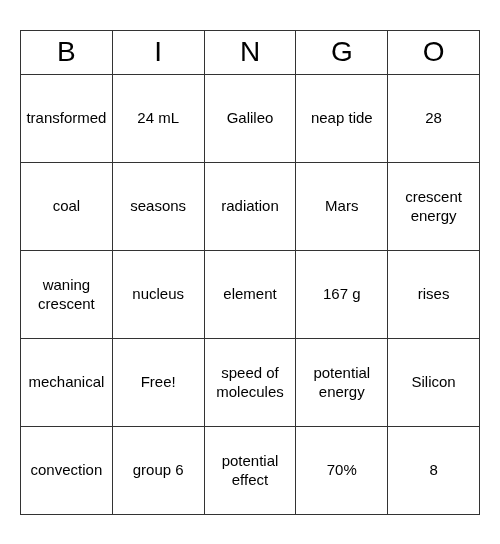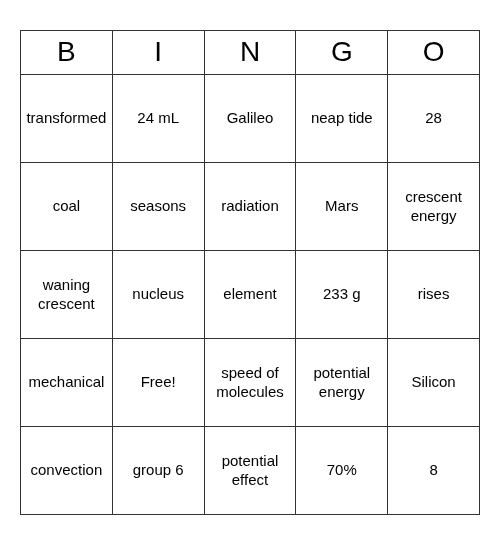--- a/index.html
+++ b/index.html
@@ -80,21 +80,21 @@
         <td class="cell-large">coal</td>
         <td class="cell-small">seasons</td>
         <td class="cell-small">radiation</td>
         <td class="cell-large">Mars</td>
         <td class="cell-small">crescent energy</td>
       </tr>
       <tr>
         <td class="cell-small">waning crescent</td>
         <td class="cell-small">nucleus</td>
         <td class="cell-small">element</td>
-        <td class="cell-large">233 g</td>
+        <td class="cell-large">167 g</td>
         <td class="cell-large">rises</td>
       </tr>
       <tr>
         <td class="cell-small">mechanical</td>
         <td class="cell-large">Free!</td>
         <td class="cell-small">speed of molecules</td>
         <td class="cell-small">potential energy</td>
         <td class="cell-small">Silicon</td>
       </tr>
       <tr>

